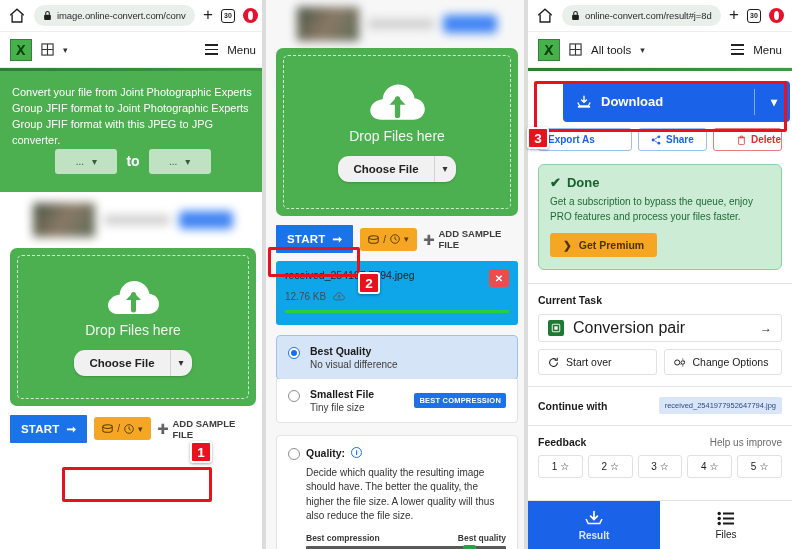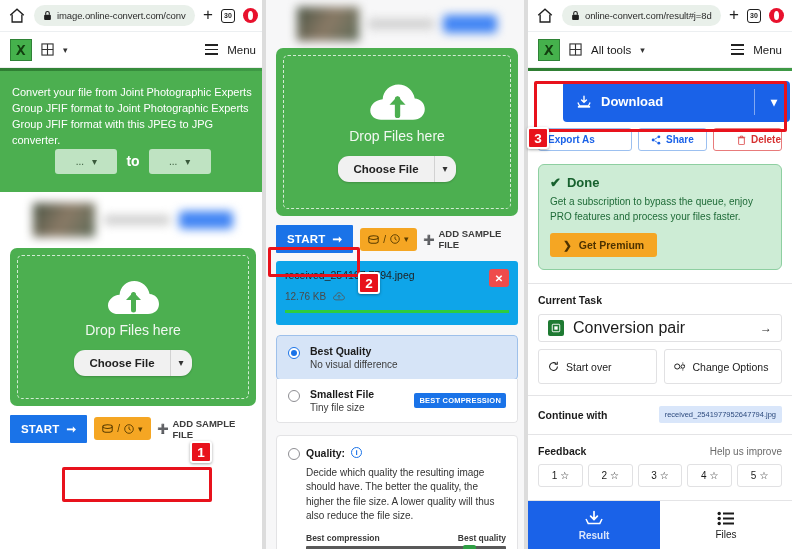--- a/index.html
+++ b/index.html
@@ -186,21 +186,21 @@
   .sec-div { height:1px; background:#e4e4e6; margin-top:13px; }
   .sec { padding: 10px 10px 0; }
   .sec-title { font-size: 10.5px; font-weight:700; color:#1b1b1b; }
   .task-btn { margin-top:8px; border:1px solid #e1e1e3; border-radius:3px; height:28px;
     display:flex; align-items:center; gap:9px; padding: 0 9px; background:#fff; }
   .task-ic { width:16px;height:16px;background:#1e7a32;border-radius:2px;
     display:flex;align-items:center;justify-content:center; }
   .task-lbl { font-size: 16px; color:#1b1b1b; }
   .task-arrow { margin-left:auto; font-size:12px; color:#1b1b1b; }
   .two-btns { display:flex; gap:7px; margin-top:7px; }
-  .sm-btn { flex:1; border:1px solid #e1e1e3; border-radius:3px; height:35px; background:#fff;
+  .sm-btn { flex:1; border:1px solid #e1e1e3; border-radius:3px; height:26px; background:#fff;
     display:flex; align-items:center; gap:7px; padding: 0 9px; font-size:10.5px; color:#1b1b1b; }
 
   .cont-row { display:flex; align-items:center; padding: 10px 10px 11px; }
   .cont-chip { margin-left:auto; background:#d9e6fa; color:#2d4a7d; font-size:7.5px;
     padding: 4px 6px; border-radius:2px; }
 
   .fb-row { display:flex; align-items:center; padding: 10px 10px 0; }
   .fb-help { margin-left:auto; font-size:10px; color:#6b6b6b; }
   .stars { display:flex; gap:5px; padding: 7px 10px 0; }
   .star-b { flex:1; border:1px solid #e1e1e3; border-radius:3px; height:23px; background:#fff;

